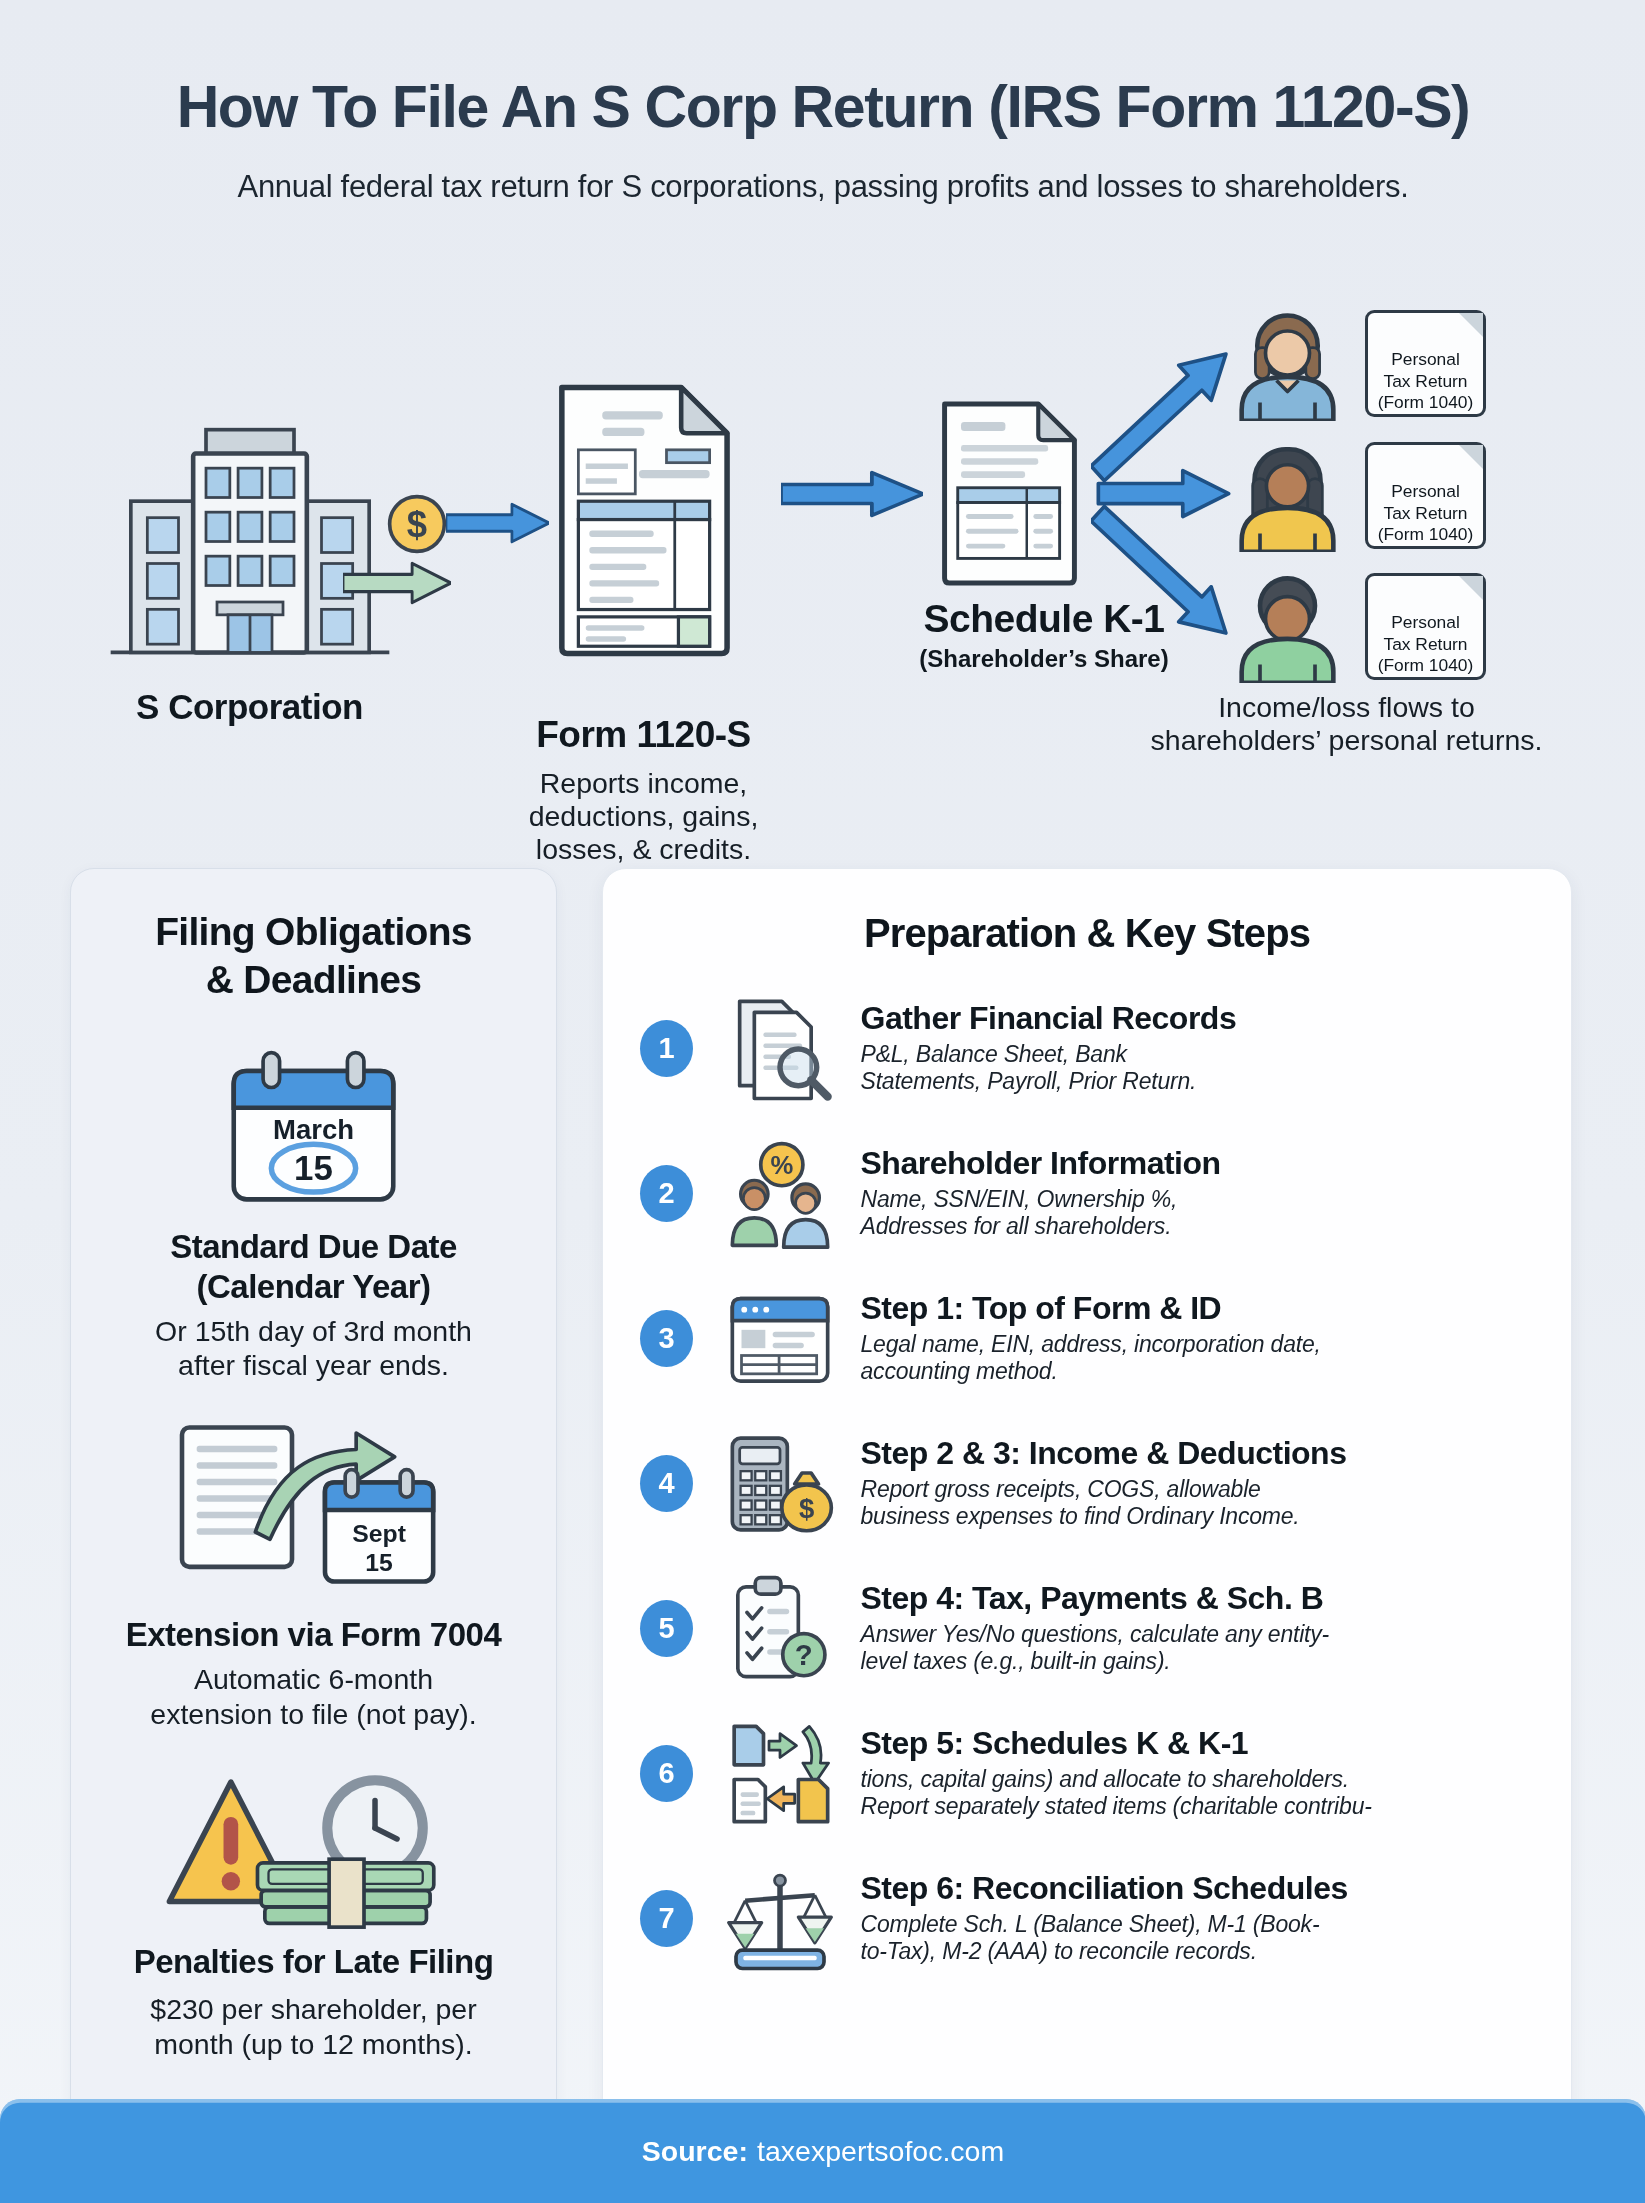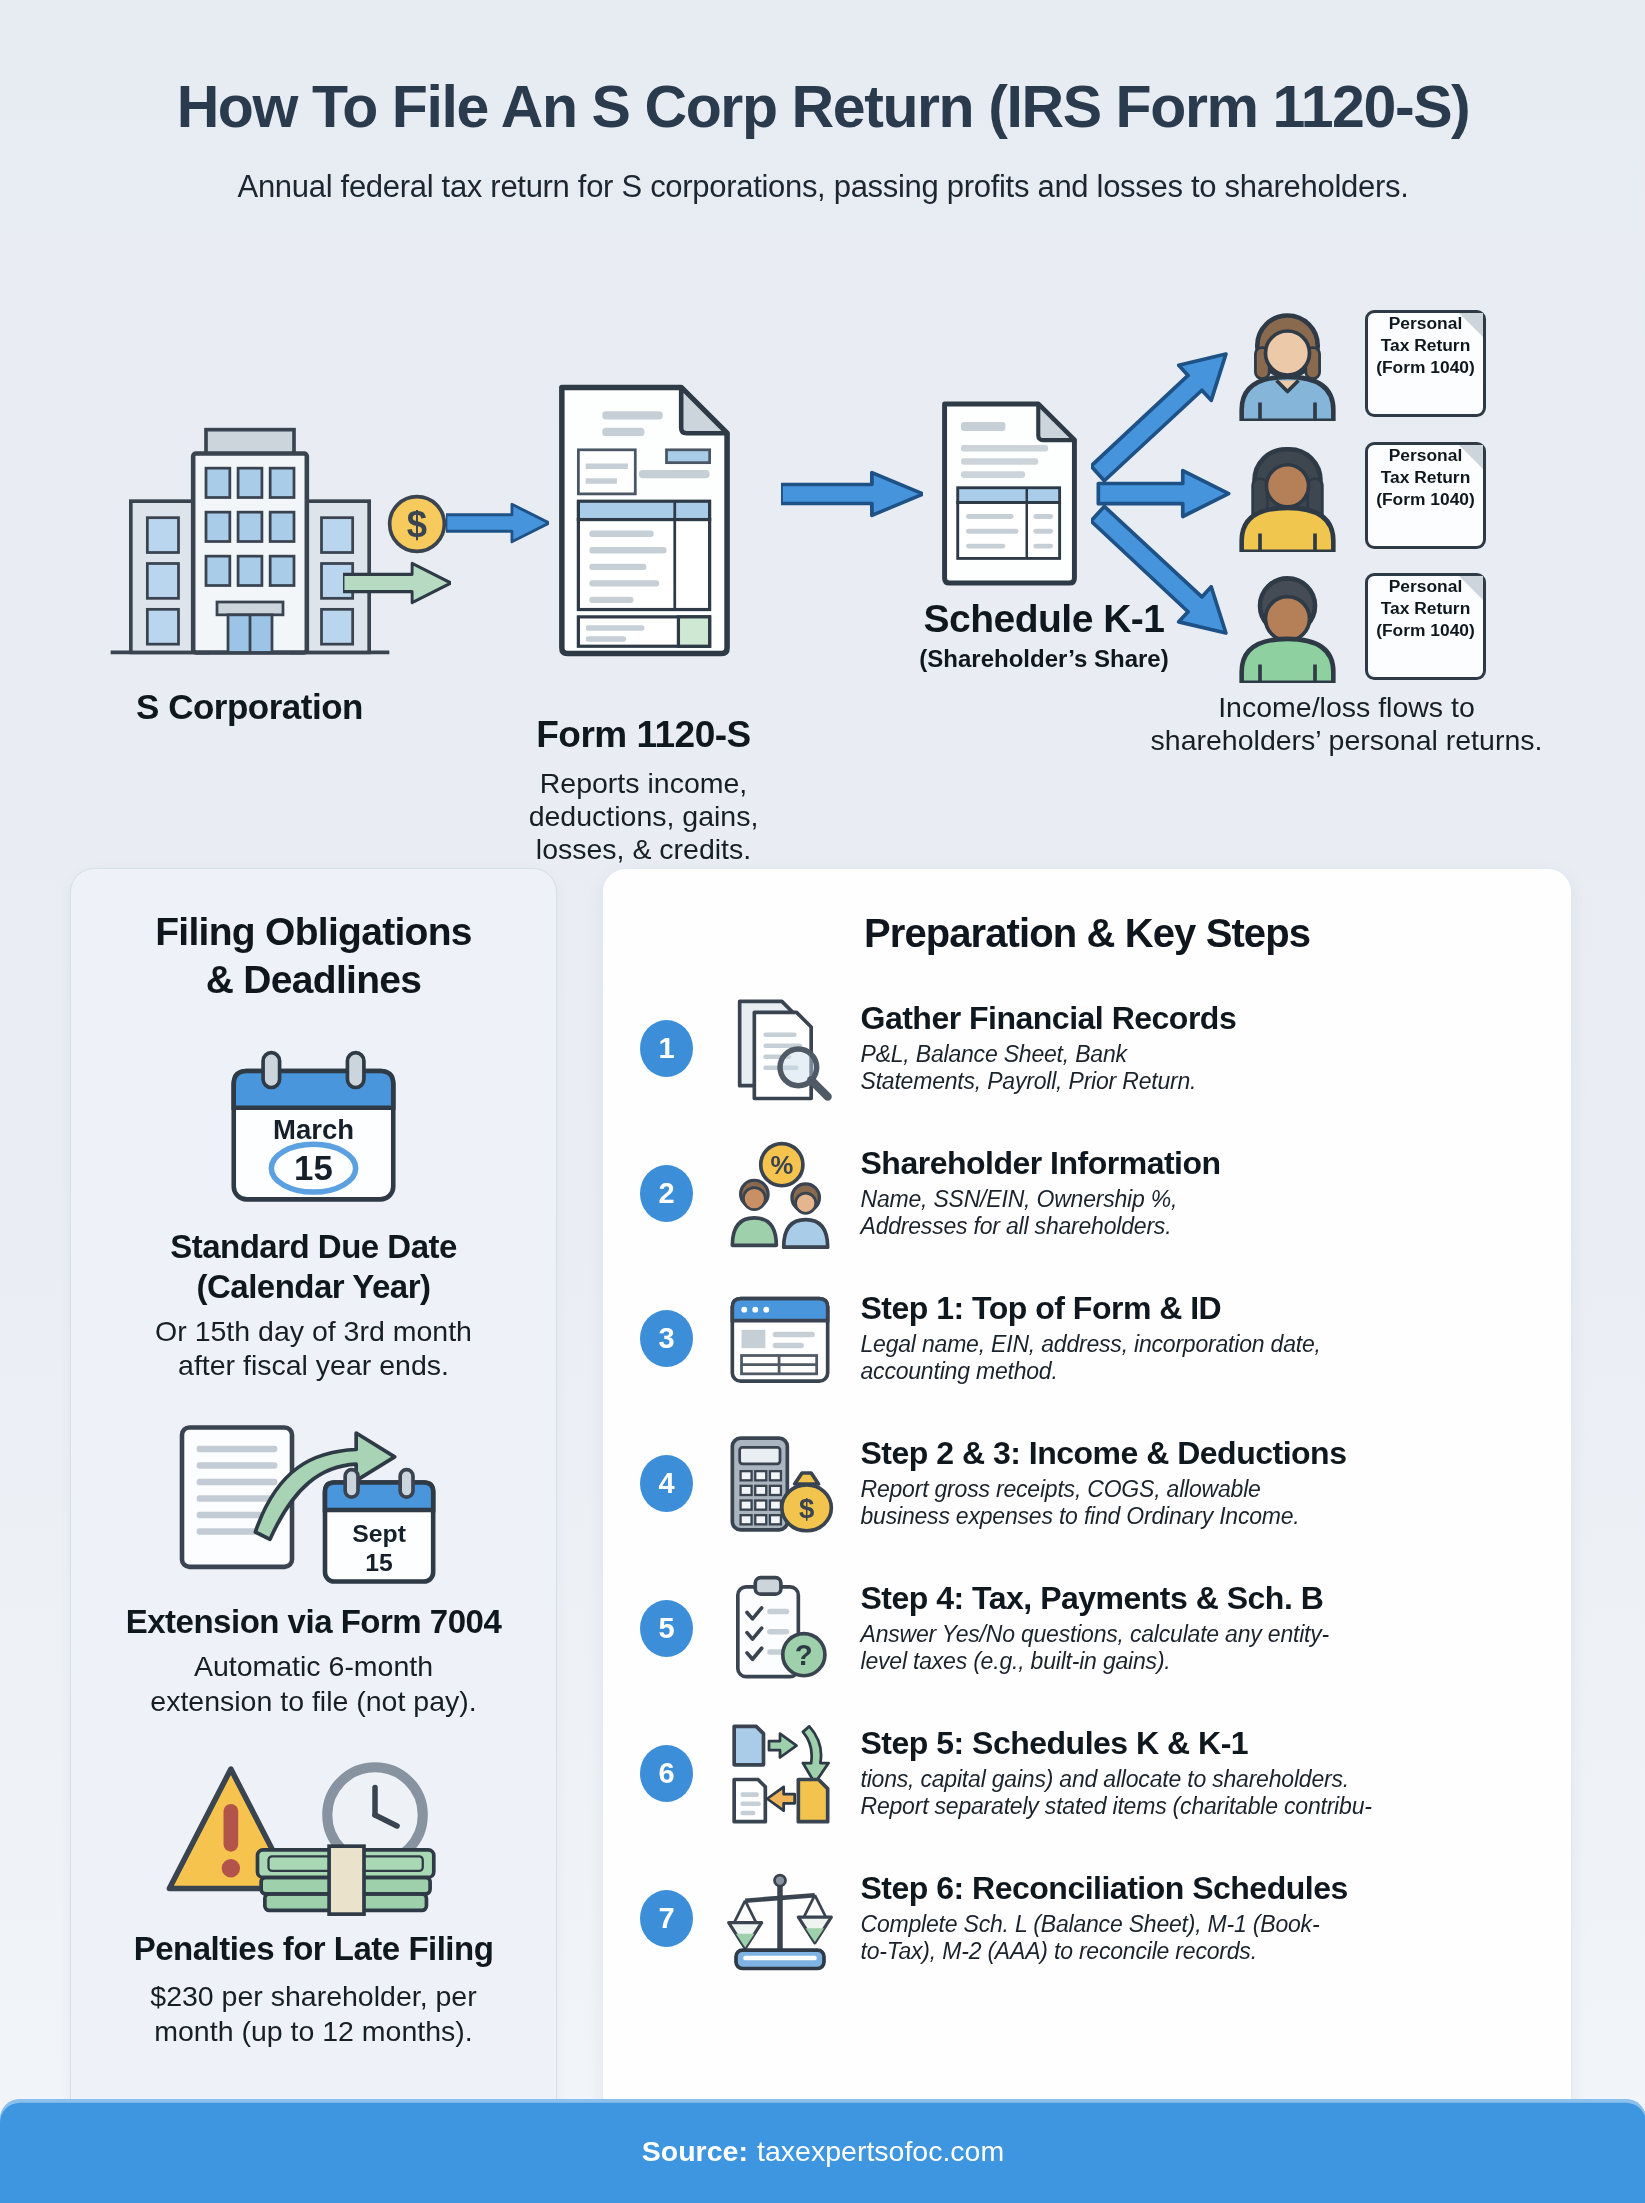--- a/index.html
+++ b/index.html
@@ -32,22 +32,22 @@
   .flow{position:absolute;left:0;top:0;width:1646px;height:868px;}
   .abs{position:absolute;}
   .flow-label{font-weight:bold;font-size:35px;text-align:center;color:#10181f;letter-spacing:-0.5px;}
   .flow-sublabel{font-weight:bold;font-size:24px;text-align:center;color:#10181f;}
   .flow-desc{font-size:28.5px;line-height:1.16;text-align:center;color:#161e26;}
   .line{display:block;}
 
   .taxdoc{
     position:absolute;width:121px;height:107px;background:#fcfdfe;
     border:3.7px solid var(--ink);border-radius:9.2px;
-    display:flex;align-items:flex-start;justify-content:center;text-align:center;
-    font-weight:bold;font-size:17.4px;line-height:1.25;color:#10181f;
+    display:flex;align-items:flex-end;justify-content:center;text-align:center;
+    font-weight:normal;font-size:17.4px;line-height:1.25;color:#10181f;
   }
   .taxdoc .fold{position:absolute;top:0;right:0;width:0;height:0;
     border-top:24px solid var(--grayFill);border-left:24px solid transparent;}
   .caption{
     position:absolute;left:1080px;top:691px;width:533px;text-align:center;
     font-size:28.5px;line-height:1.15;color:#161e26;
   }
 
   .panel{position:absolute;top:868px;height:1341px;border-radius:24px;}
   .panel-left{
@@ -293,21 +293,21 @@
     <g>
       <rect x="172" y="66" width="118" height="108" rx="10" fill="#fdfeff" stroke="#2e3a46" stroke-width="5"></rect>
       <path d="M172,96 v-20 q0,-10 10,-10 h98 q10,0 10,10 v20 Z" fill="#4a96dd" stroke="#2e3a46" stroke-width="5"></path>
       <rect x="194" y="52" width="14" height="30" rx="7" fill="#ccd5dc" stroke="#3a4450" stroke-width="4"></rect>
       <rect x="254" y="52" width="14" height="30" rx="7" fill="#ccd5dc" stroke="#3a4450" stroke-width="4"></rect>
       <text x="231" y="131" text-anchor="middle" font-size="27" font-weight="bold" fill="#16202a">Sept</text>
       <text x="231" y="163" text-anchor="middle" font-size="27" font-weight="bold" fill="#16202a">15</text>
     </g>
   </svg>
 
-  <div class="lp-h" style="margin-top:15px">Extension via Form 7004</div>
+  <div class="lp-h" style="margin-top:28px">Extension via Form 7004</div>
   <div class="lp-t" style="margin-top:7.3px">
     <span class="line">Automatic 6-month</span>
     <span class="line">extension to file (not pay).</span>
   </div>
 
   <svg style="margin-top:39px" width="303" height="158" viewBox="0 0 330 172">
     <circle cx="232" cy="62" r="52" fill="#eef2f6" stroke="#8793a0" stroke-width="11"></circle>
     <line x1="232" y1="62" x2="232" y2="32" stroke="#3a4450" stroke-width="6" stroke-linecap="round"></line>
     <line x1="232" y1="62" x2="256" y2="74" stroke="#3a4450" stroke-width="6" stroke-linecap="round"></line>
     <path d="M75,12 L142,142 L8,142 Z" fill="#f6c44e" stroke="#3a4450" stroke-width="6" stroke-linejoin="round"></path>

